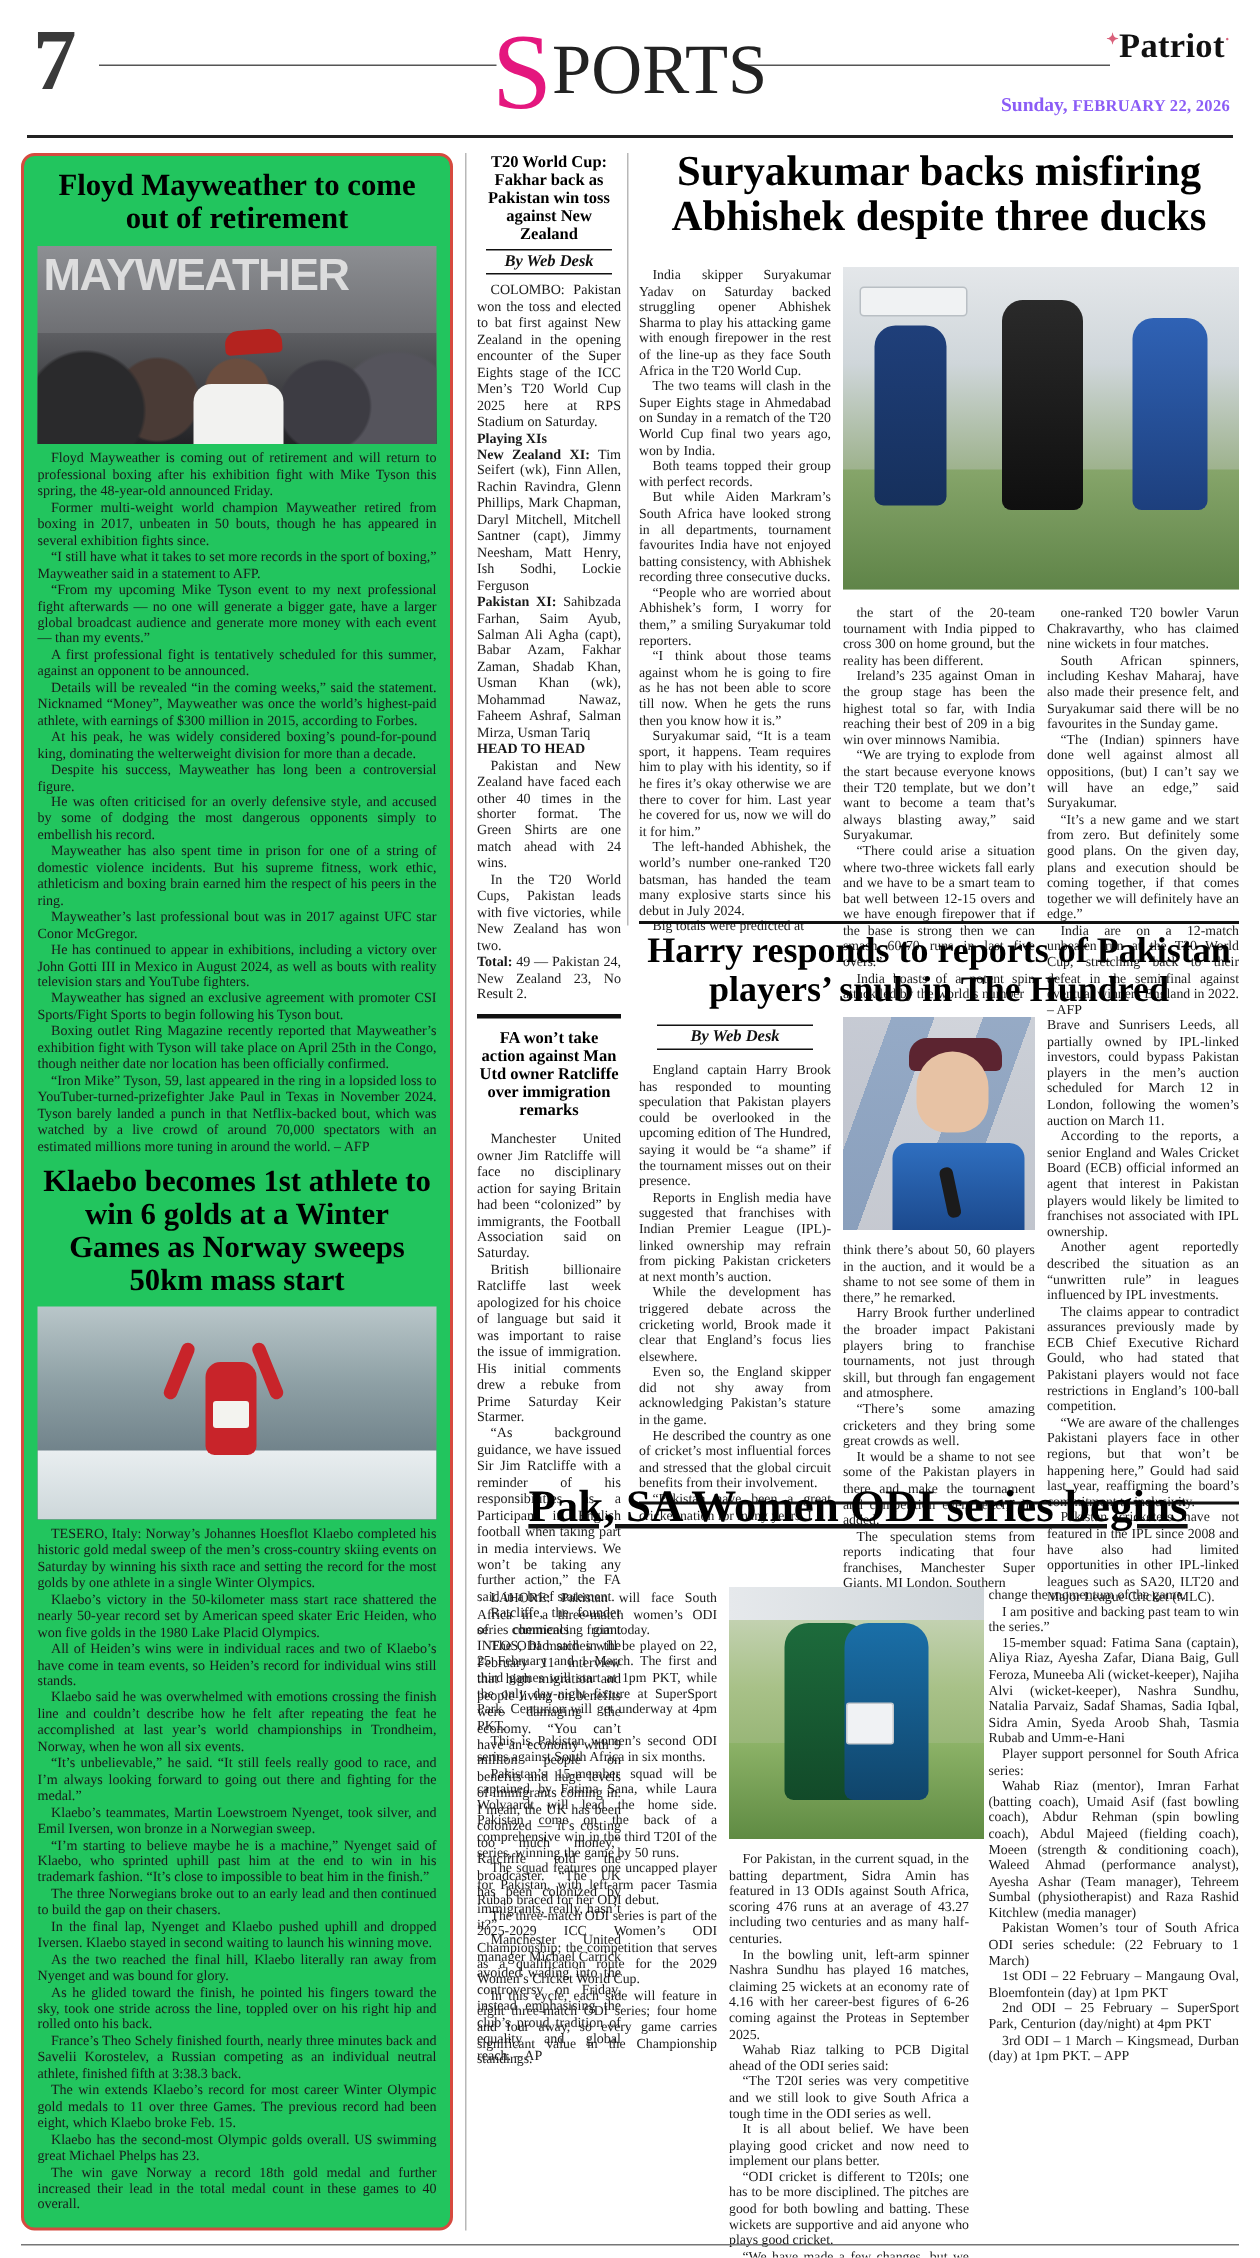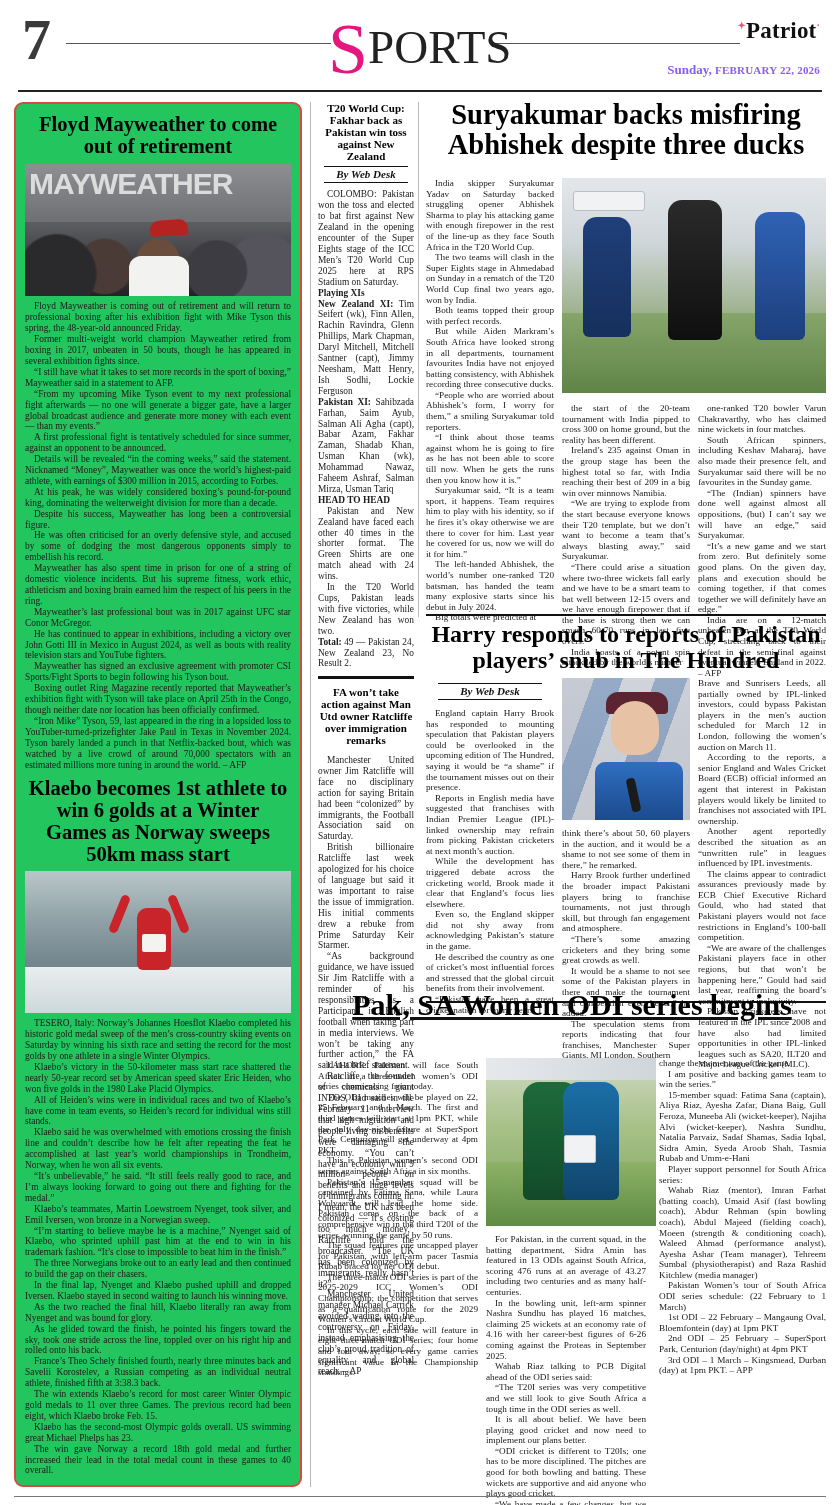--- a/index.html
+++ b/index.html
@@ -357,21 +357,21 @@
         <div class="crowd"></div>
         <div class="cap"></div>
         <div class="shirt"></div>
       </div>
 
       <div style="margin-top:5px;">
         <p class="body">Floyd Mayweather is coming out of retirement and will return to professional boxing after his exhibition fight with Mike Tyson this spring, the 48-year-old announced Friday.</p>
         <p class="body">Former multi-weight world champion Mayweather retired from boxing in 2017, unbeaten in 50 bouts, though he has appeared in several exhibition fights since.</p>
         <p class="body">“I still have what it takes to set more records in the sport of boxing,” Mayweather said in a statement to AFP.</p>
         <p class="body">“From my upcoming Mike Tyson event to my next professional fight afterwards — no one will generate a bigger gate, have a larger global broadcast audience and generate more money with each event — than my events.”</p>
-        <p class="body">A first professional fight is tentatively scheduled for since summer, against an opponent to be announced.</p>
+        <p class="body">A first professional fight is tentatively scheduled for this summer, against an opponent to be announced.</p>
         <p class="body">Details will be revealed “in the coming weeks,” said the statement. Nicknamed “Money”, Mayweather was once the world’s highest-paid athlete, with earnings of $300 million in 2015, according to Forbes.</p>
         <p class="body">At his peak, he was widely considered boxing’s pound-for-pound king, dominating the welterweight division for more than a decade.</p>
         <p class="body">Despite his success, Mayweather has long been a controversial figure.</p>
         <p class="body">He was often criticised for an overly defensive style, and accused by some of dodging the most dangerous opponents simply to embellish his record.</p>
         <p class="body">Mayweather has also spent time in prison for one of a string of domestic violence incidents. But his supreme fitness, work ethic, athleticism and boxing brain earned him the respect of his peers in the ring.</p>
         <p class="body">Mayweather’s last professional bout was in 2017 against UFC star Conor McGregor.</p>
         <p class="body">He has continued to appear in exhibitions, including a victory over John Gotti III in Mexico in August 2024, as well as bouts with reality television stars and YouTube fighters.</p>
         <p class="body">Mayweather has signed an exclusive agreement with promoter CSI Sports/Fight Sports to begin following his Tyson bout.</p>
         <p class="body">Boxing outlet Ring Magazine recently reported that Mayweather’s exhibition fight with Tyson will take place on April 25th in the Congo, though neither date nor location has been officially confirmed.</p>
         <p class="body">“Iron Mike” Tyson, 59, last appeared in the ring in a lopsided loss to YouTuber-turned-prizefighter Jake Paul in Texas in November 2024. Tyson barely landed a punch in that Netflix-backed bout, which was watched by a live crowd of around 70,000 spectators with an estimated millions more tuning in around the world. – AFP</p>
@@ -552,21 +552,21 @@
       <p class="body">Wahab Riaz talking to PCB Digital ahead of the ODI series said:</p>
       <p class="body">“The T20I series was very competitive and we still look to give South Africa a tough time in the ODI series as well.</p>
       <p class="body">It is all about belief. We have been playing good cricket and now need to implement our plans better.</p>
       <p class="body">“ODI cricket is different to T20Is; one has to be more disciplined. The pitches are good for both bowling and batting. These wickets are supportive and aid anyone who plays good cricket.</p>
       <p class="body">“We have made a few changes, but we will play positive cricket. At the same time, we will take our time on the middle. If we execute our plans well, we can win this series.</p>
 
     </div>
 
     <div class="col colbody" style="left:645px; top:960px; width:167px;">
       <p class="body nind">change the momentum of the game.</p>
-      <p class="body">I am positive and backing games team to win the series.”</p>
+      <p class="body">I am positive and backing past team to win the series.”</p>
       <p class="body"><span>15-member squad:</span><span> Fatima Sana (captain), Aliya Riaz, Ayesha Zafar, Diana Baig, Gull Feroza, Muneeba Ali (wicket-keeper), Najiha Alvi (wicket-keeper), Nashra Sundhu, Natalia Parvaiz, Sadaf Shamas, Sadia Iqbal, Sidra Amin, Syeda Aroob Shah, Tasmia Rubab and Umm-e-Hani</span></p>
       <p class="body">Player support personnel for South Africa series:</p>
       <p class="body">Wahab Riaz (mentor), Imran Farhat (batting coach), Umaid Asif (fast bowling coach), Abdur Rehman (spin bowling coach), Abdul Majeed (fielding coach), Moeen (strength &amp; conditioning coach), Waleed Ahmad (performance analyst), Ayesha Ashar (Team manager), Tehreem Sumbal (physiotherapist) and Raza Rashid Kitchlew (media manager)</p>
       <p class="body">Pakistan Women’s tour of South Africa ODI series schedule: (22 February to 1 March)</p>
       <p class="body">1st ODI – 22 February – Mangaung Oval, Bloemfontein (day) at 1pm PKT</p>
       <p class="body">2nd ODI – 25 February – SuperSport Park, Centurion (day/night) at 4pm PKT</p>
       <p class="body">3rd ODI – 1 March – Kingsmead, Durban (day) at 1pm PKT. – APP</p>
     </div>
 
     <div class="bottom-rule"></div>

